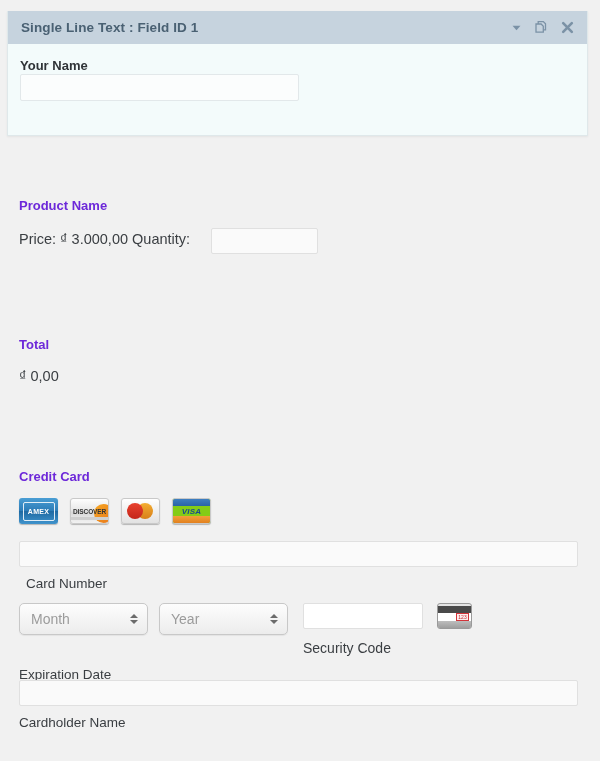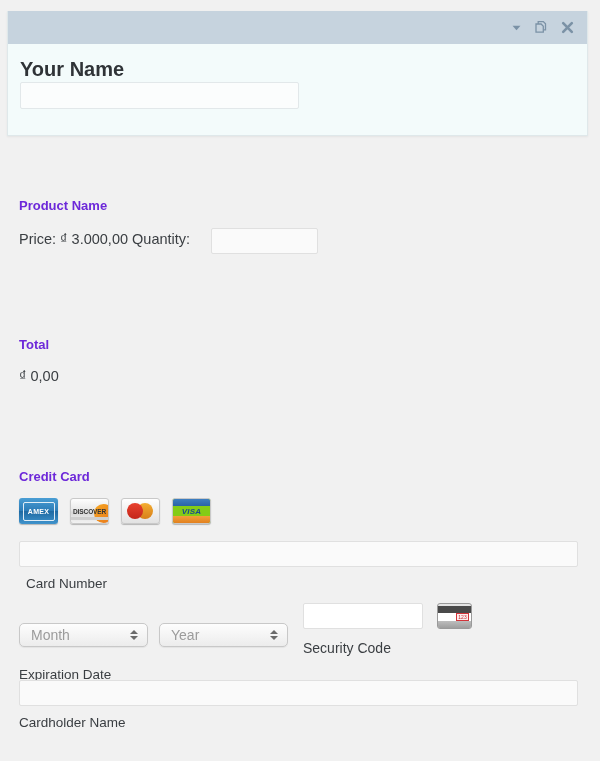--- a/index.html
+++ b/index.html
@@ -54,21 +54,21 @@
     display: flex;
     align-items: center;
     justify-content: center;
     cursor: pointer;
     line-height: 0;
   }
   .panel-body {
     padding: 14px 0 0 12px;
   }
   .panel-label {
-    font-size: 20px;
+    font-size: 13px;
     font-weight: bold;
     color: #2f3337;
     margin-bottom: 1px;
   }
   .panel-input {
     width: 279px;
     height: 27px;
     box-sizing: border-box;
     background: #fbfdfd;
     border: 1px solid #e2e8ea;
@@ -224,29 +224,28 @@
     font-weight: bold;
     font-style: italic;
     color: #1a4b8c;
     letter-spacing: 0.2px;
   }
 
   
   .sel {
     position: absolute;
     box-sizing: border-box;
-    height: 24px;
+    height: 32px;
     background: linear-gradient(180deg, #fdfdfd 0%, #ececec 100%);
     border: 1px solid #c8c8c8;
     border-radius: 5px;
     box-shadow: 0 1px 1px rgba(0,0,0,0.06);
     display: flex;
     align-items: center;
     cursor: pointer;
-    margin-top: 20px;
   }
   .sel-text {
     font-size: 14px;
     color: #9b9b9b;
     padding-left: 11px;
   }
   .sel-arrows {
     margin-left: auto;
     margin-right: 9px;
     display: flex;
@@ -335,20 +334,21 @@
   #label-security-code { left: 303px; top: 640px; font-size: 14px; }
 
   #cardholder-input { left: 19px; top: 680px; width: 559px; height: 26px; }
   #label-cardholder { left: 19px; top: 715px; }
 </style>
 </head>
 <body>
 
 <div class="field-panel">
   <div class="panel-header">
+    <span class="panel-title">Single Line Text : Field ID 1</span>
     <span class="panel-icons">
       <span class="icon-btn">
         <svg width="13" height="13" viewBox="0 0 13 13" aria-hidden="true">
           <path d="M2.5 4.8 L10.5 4.8 L6.5 9.2 Z" fill="#7b92a6"></path>
         </svg>
       </span>
       <span class="icon-btn">
         <svg width="15" height="15" viewBox="0 0 15 15" aria-hidden="true">
           <path d="M4.2 1.6 h5.1 l2.2 2.2 v6.0 h-7.3 z" fill="none" stroke="#7b92a6" stroke-width="1.3"></path>
           <path d="M2.0 4.0 h5.1 l2.2 2.2 v6.0 h-7.3 z" fill="#c6d3de" stroke="#7b92a6" stroke-width="1.3"></path>

